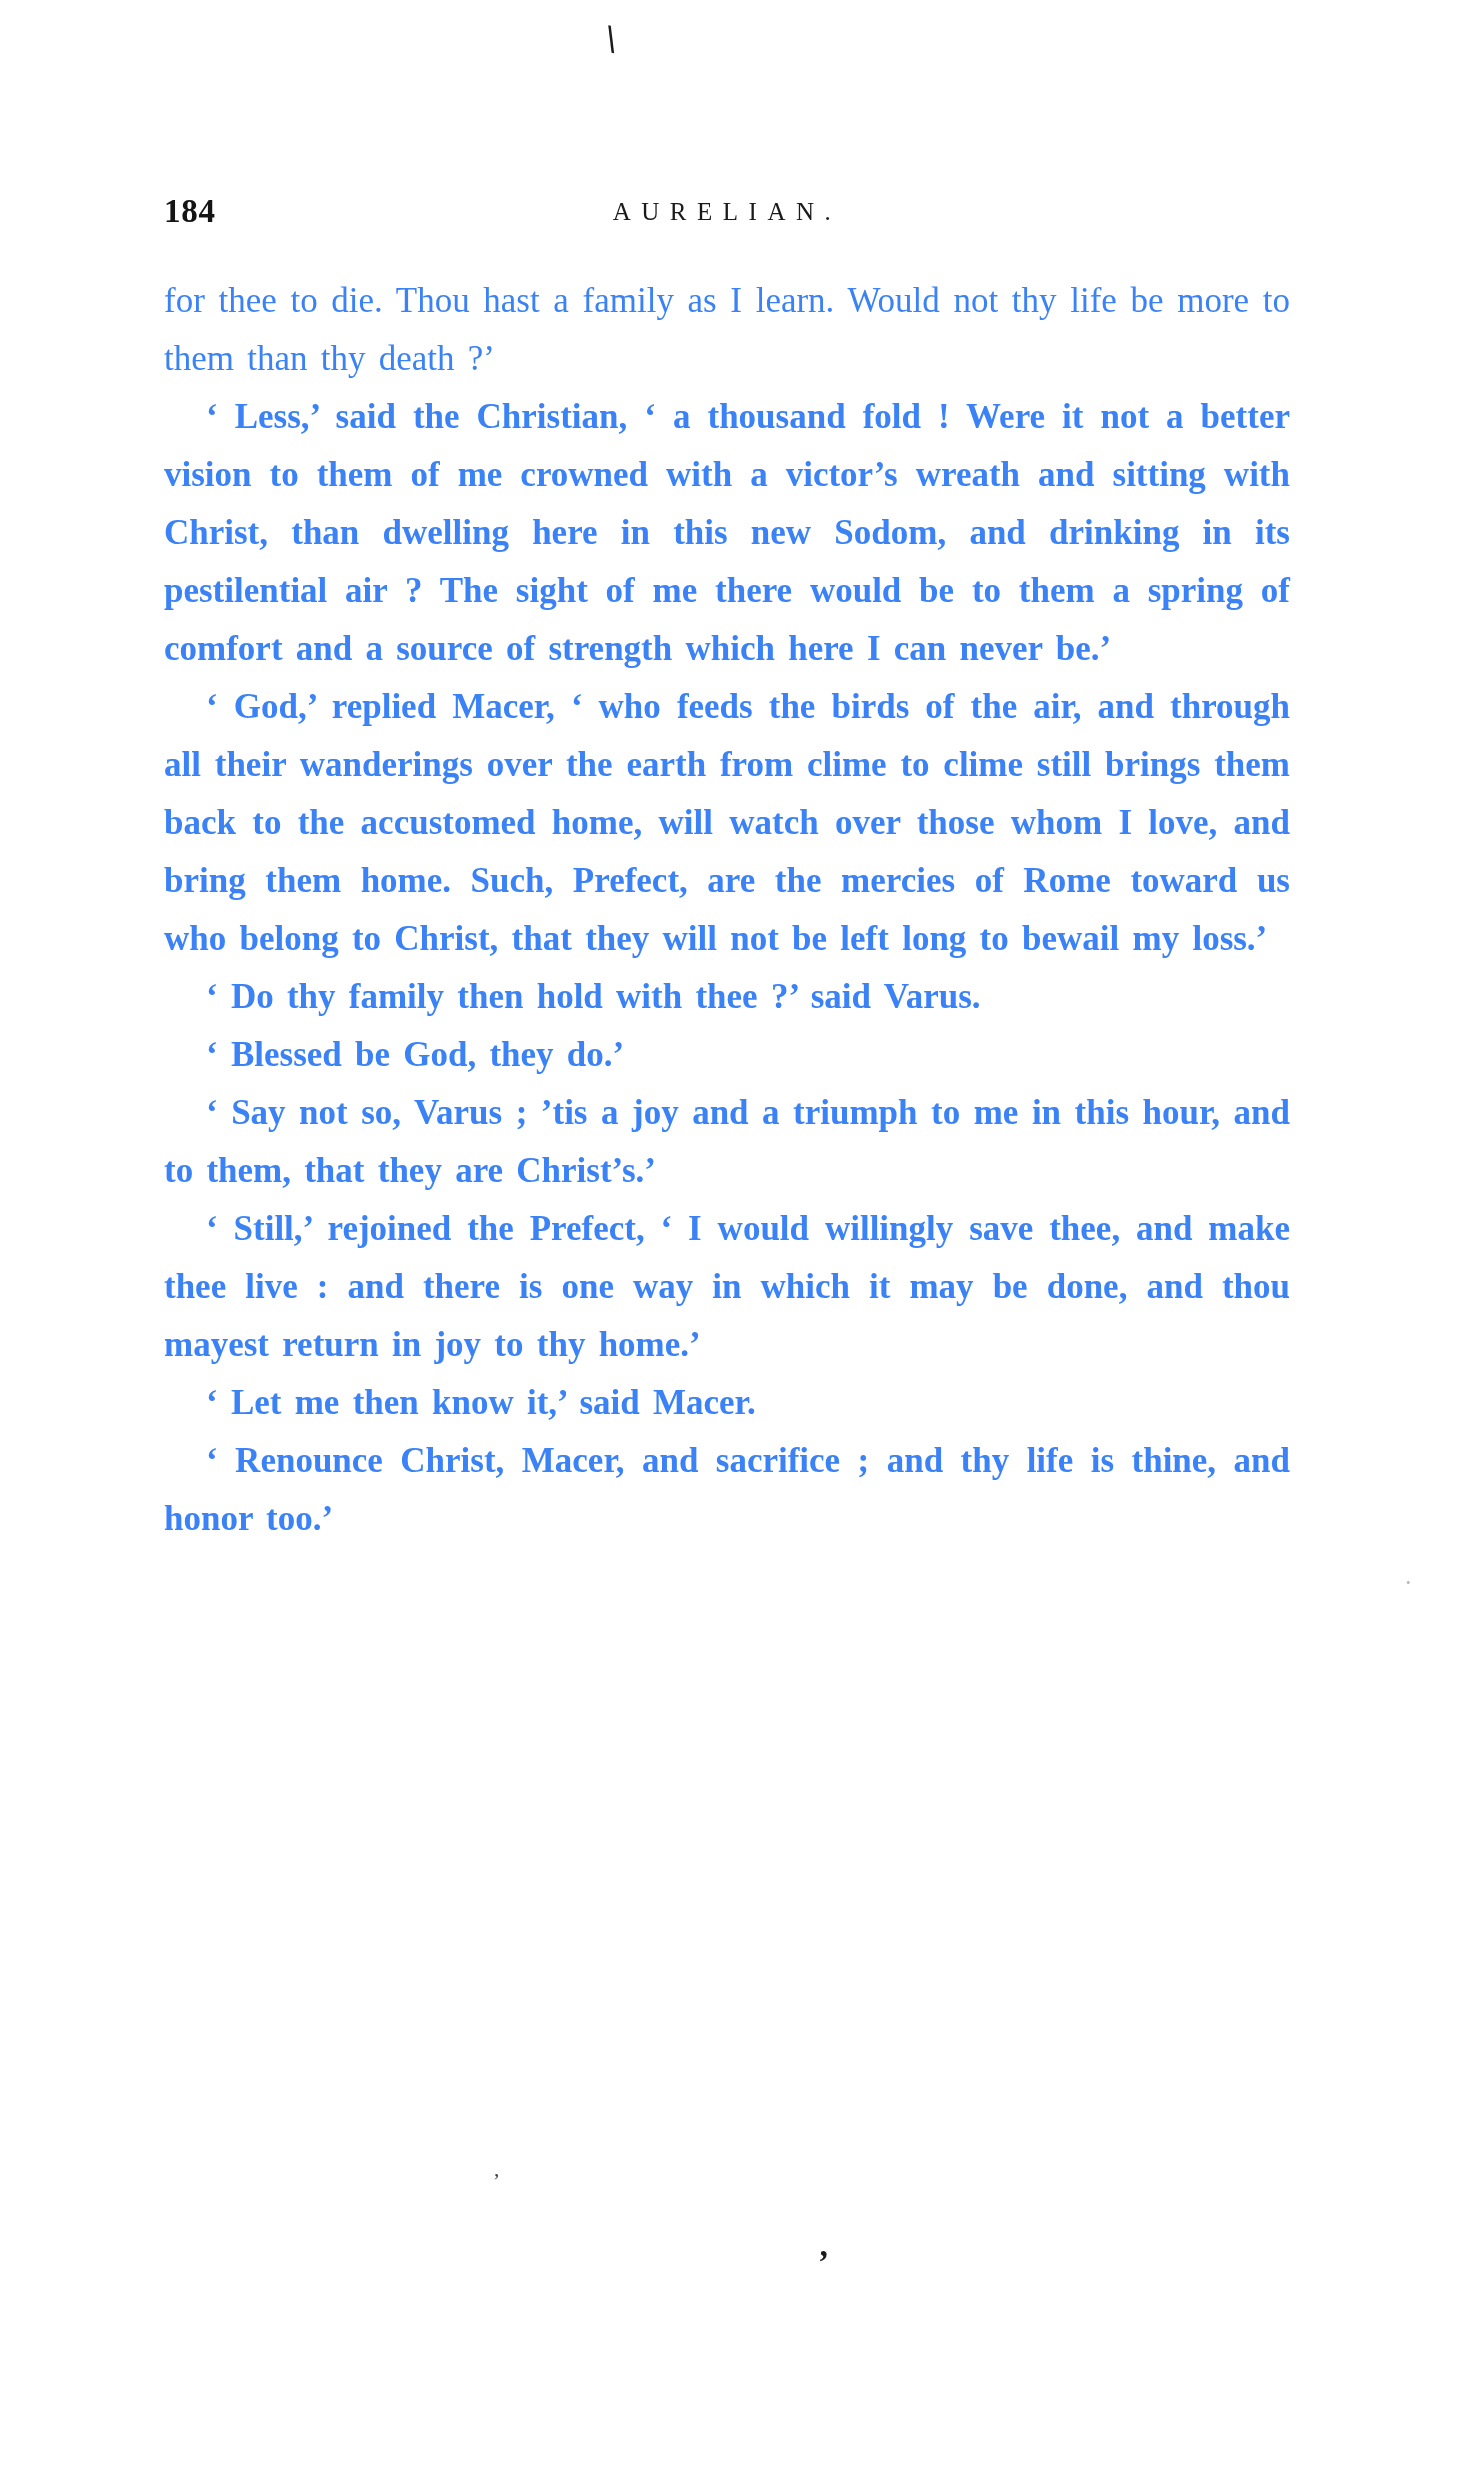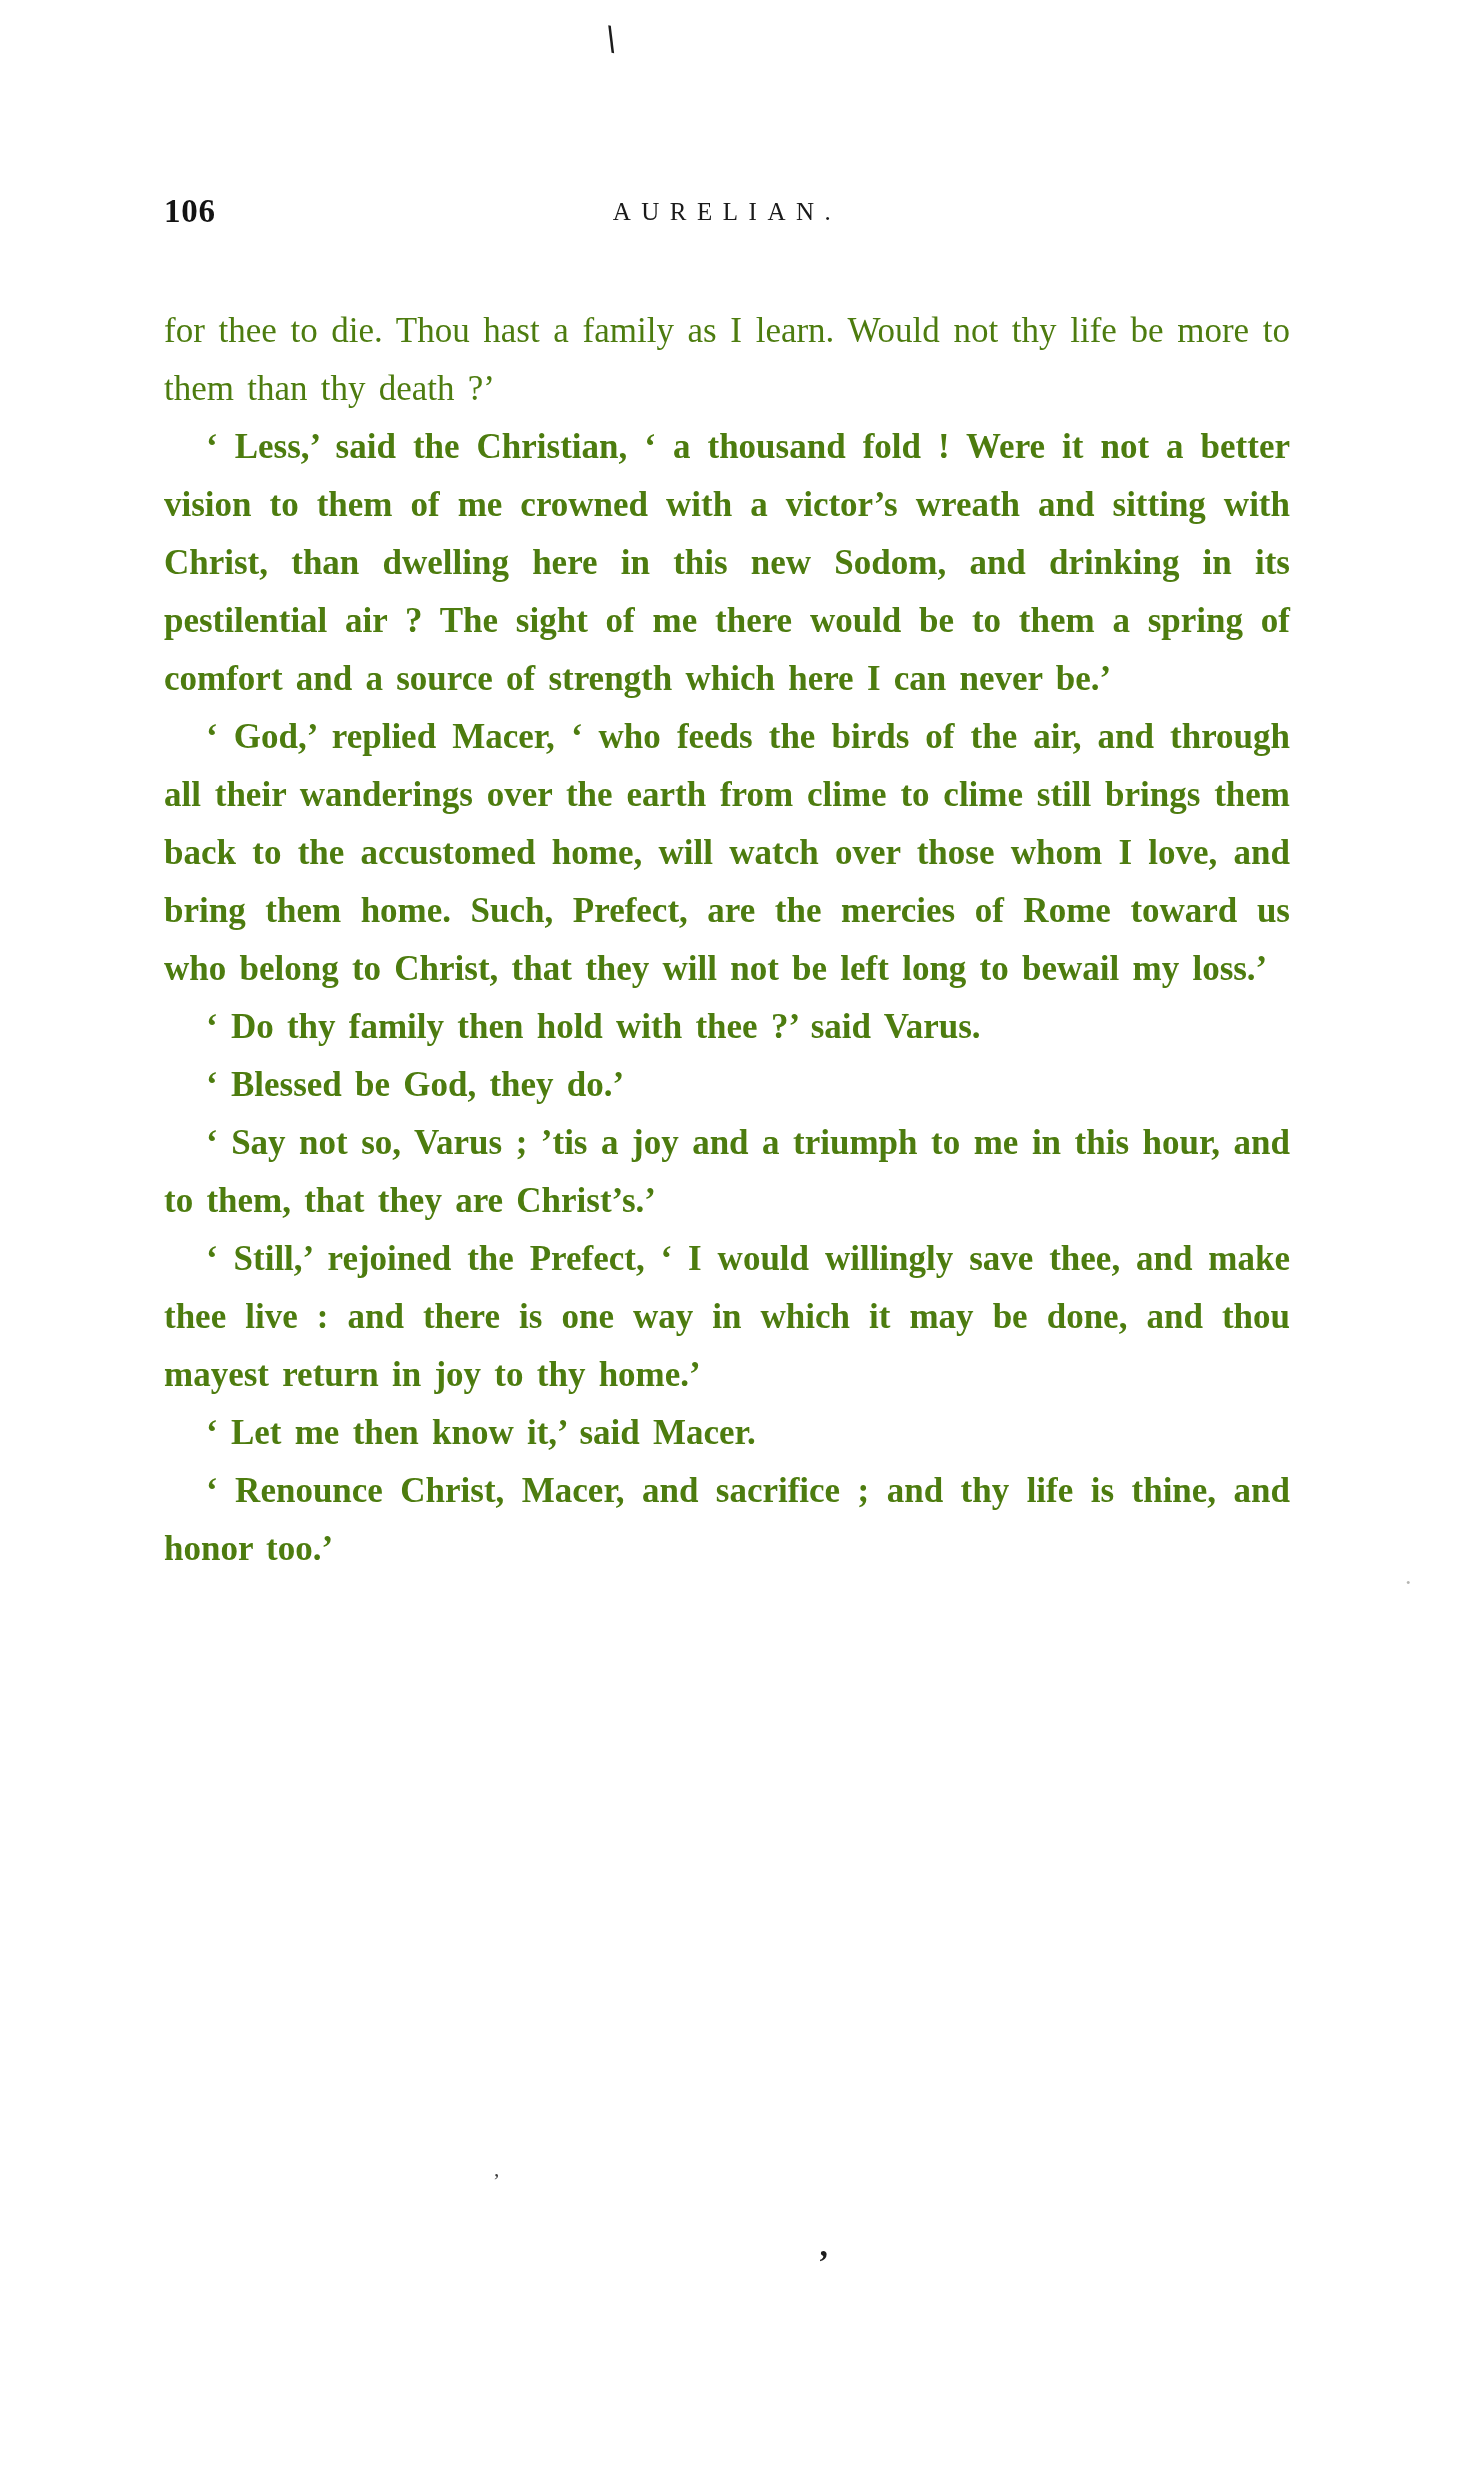--- a/index.html
+++ b/index.html
@@ -35,27 +35,27 @@
     display: block;
     text-align: center;
     font-size: 25px;
     letter-spacing: 10.5px;
     padding-top: 4.5px;
     color: #1a1a1a;
   }
   .body-text {
     position: absolute;
     left: 164px;
-    top: 302px;
+    top: 272px;
     width: 1126px;
     font-size: 35px;
     line-height: 58px;
     text-align: justify;
     word-spacing: 4.5px;
-    color: #4d7c0f;
+    color: #3b82f6;
   }
   .para {
     margin: 0;
   }
   .para.indent {
     text-indent: 42px;
     font-weight: bold;
   }
   .para.heavy {
     text-shadow: 0.7px 0 0 currentColor, 0 0.3px 0 currentColor;
@@ -91,21 +91,21 @@
     font-size: 25.4px;
     color: #b5b5b2;
   }
 </style>
 </head>
 <body>
 
 <div class="page">
 
   <div class="running-head">
-    <span class="page-number">106</span>
+    <span class="page-number">184</span>
     <span class="head-title">AURELIAN.</span>
   </div>
 
   <div class="body-text">
 
       <p class="para">for thee to die.  Thou hast a family as I learn.  Would not thy life be more to them than thy death ?’</p>
 
       <p class="para indent">‘ Less,’ said the Christian, ‘ a thousand fold !  Were it not a better vision to them of me crowned with a victor’s wreath and sitting with Christ, than dwelling here in this new Sodom, and drinking in its pestilential air ?  The sight of me there would be to them a spring of comfort and a source of strength which here I can never be.’</p>
 
 

